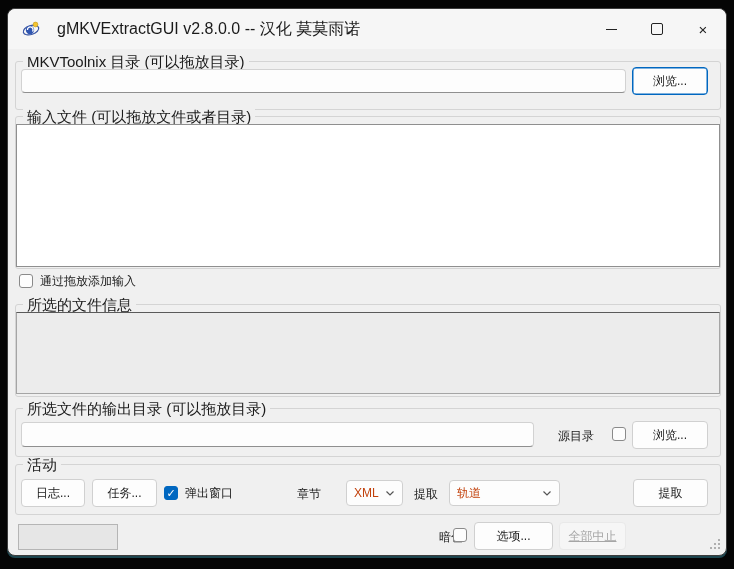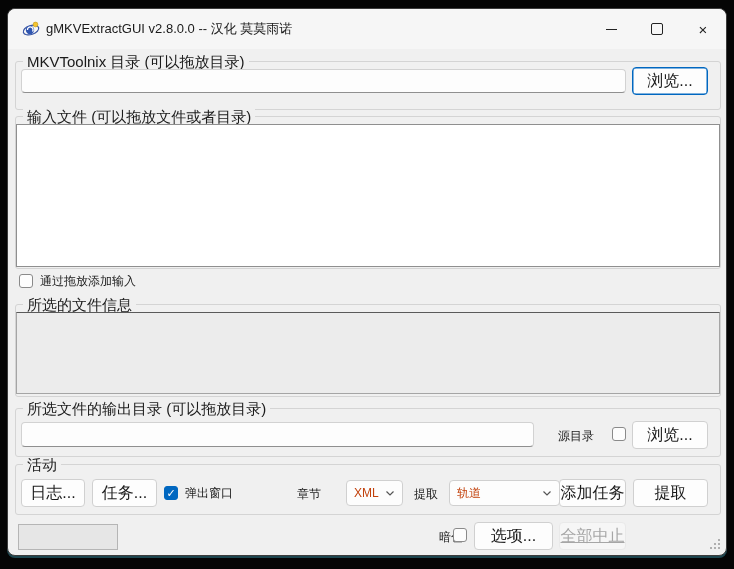--- a/index.html
+++ b/index.html
@@ -5,40 +5,40 @@
   html,body{margin:0;padding:0;background:#000;}
   .canvas{position:relative;width:734px;height:569px;background:#050505;overflow:hidden;
           font-family:"Liberation Sans","DejaVu Sans",sans-serif;color:#1a1a1a;}
   .window{position:absolute;left:7px;top:8px;width:720px;height:548px;background:#f0f0f0;
           border:1px solid #3c3c3c;border-radius:8px;box-sizing:border-box;
           box-shadow:0 2px 0 rgba(38,92,104,.75);}
   
   .titlebar{position:absolute;left:0;top:0;width:100%;height:40px;background:#f6f6f6;
             border-radius:8px 8px 0 0;display:flex;align-items:center;}
   .app-icon{width:18px;height:18px;margin-left:14px;flex:0 0 auto;}
-  .title-text{font-size:13px;margin-left:6px;white-space:nowrap;}
+  .title-text{font-size:16px;margin-left:17px;white-space:nowrap;}
   .caption-btns{position:absolute;right:0;top:0;height:40px;display:flex;}
   .cap-btn{width:46px;height:40px;display:flex;align-items:center;justify-content:center;cursor:default;}
   .cap-btn.close{border-radius:0 8px 0 0;}
   .glyph-min{width:11px;height:0;border-top:1.2px solid #222;}
   .glyph-max{width:10px;height:10px;border:1.2px solid #222;border-radius:2px;}
   .glyph-close{font-size:15px;font-weight:400;color:#222;line-height:1;}
   
   .group{position:absolute;border:1px solid #d4d4d4;border-radius:3px;box-sizing:border-box;}
   .group-label{position:absolute;top:-8px;left:7px;background:#f0f0f0;padding:0 4px;
                font-size:15px;line-height:15px;white-space:nowrap;}
   .plain-label{position:absolute;font-size:12px;white-space:nowrap;}
   
   .textfield{position:absolute;background:#fdfdfd;border:1px solid #d2d2d2;border-bottom-color:#8f8f8f;
              border-radius:4px;box-sizing:border-box;font-size:12px;padding:0 6px;color:#1a1a1a;outline:none;}
   .listbox{position:absolute;background:#ffffff;border:1px solid #8f8f8f;box-sizing:border-box;}
   .sunken{position:absolute;background:#ececec;border:1px solid #a5a5a5;border-top:1px solid #5a5a5a;
           box-sizing:border-box;}
   .btn{position:absolute;background:#fdfdfd;border:1px solid #d0d0d0;border-radius:4px;
-       font-size:16px;display:flex;align-items:center;justify-content:center;box-sizing:border-box;
+       font-size:12px;display:flex;align-items:center;justify-content:center;box-sizing:border-box;
        color:#1a1a1a;cursor:default;white-space:nowrap;}
   .btn.default{border:1px solid #0067c0;box-shadow:inset 0 0 0 0.5px #0067c0;}
   .btn.disabled{background:#f6f6f6;border-color:#e9e9e9;color:#a6a6a6;}
   .checkbox{position:absolute;width:14px;height:14px;background:#fdfdfd;border:1px solid #8a8a8a;
             border-radius:3px;box-sizing:border-box;}
   .checkbox.checked{background:#0067c0;border-color:#0067c0;color:#fff;font-size:11px;
                     display:flex;align-items:center;justify-content:center;line-height:1;}
   .combo{position:absolute;background:#fdfdfd;border:1px solid #d0d0d0;border-radius:4px;
          box-sizing:border-box;font-size:12px;display:flex;align-items:center;padding:0 7px;color:#c2410c;}
   .combo .chev{margin-left:auto;width:10px;height:10px;flex:0 0 auto;}
@@ -114,21 +114,20 @@
           <path d="M1.5 3.5 L5 7 L8.5 3.5" fill="none" stroke="#555" stroke-width="1.2"></path>
         </svg>
     </div>
     <span class="plain-label" style="left:406px;top:477px;">提取</span>
     <div class="combo" style="left:441px;top:471px;width:111px;height:26px;">
       <span>轨道</span>
       <svg class="chev" viewBox="0 0 10 10">
           <path d="M1.5 3.5 L5 7 L8.5 3.5" fill="none" stroke="#555" stroke-width="1.2"></path>
         </svg>
     </div>
-    <div class="btn" style="left:551px;top:470px;width:67px;height:28px;">添加任务</div>
     <div class="btn" style="left:625px;top:470px;width:75px;height:28px;">提取</div>
 
     <div class="progressbar" style="left:10px;top:515px;width:100px;height:26px;"></div>
     <span class="plain-label" style="left:431px;top:520px;">暗色</span>
     <div class="checkbox" style="left:445px;top:519px;"></div>
     <div class="btn" style="left:466px;top:513px;width:79px;height:28px;">选项...</div>
     <div class="btn disabled" style="left:551px;top:513px;width:67px;height:28px;text-decoration:underline;">全部中止</div>
 
     <div class="grip">
       <i style="left:10px;top:2px;"></i>

